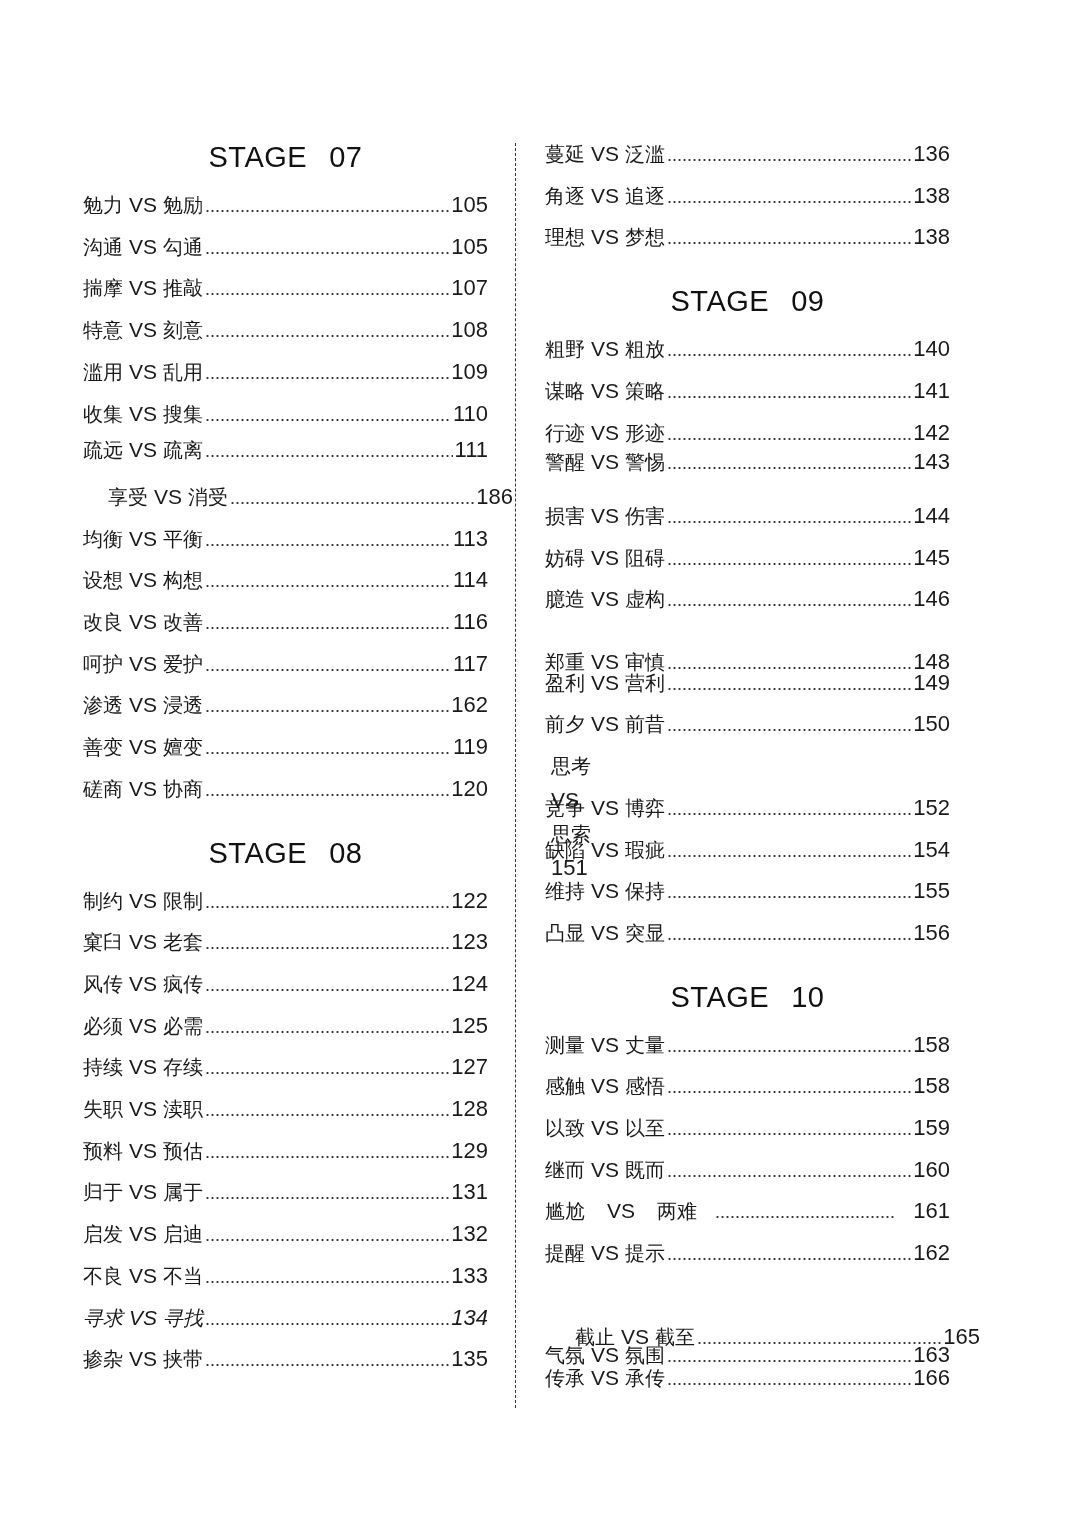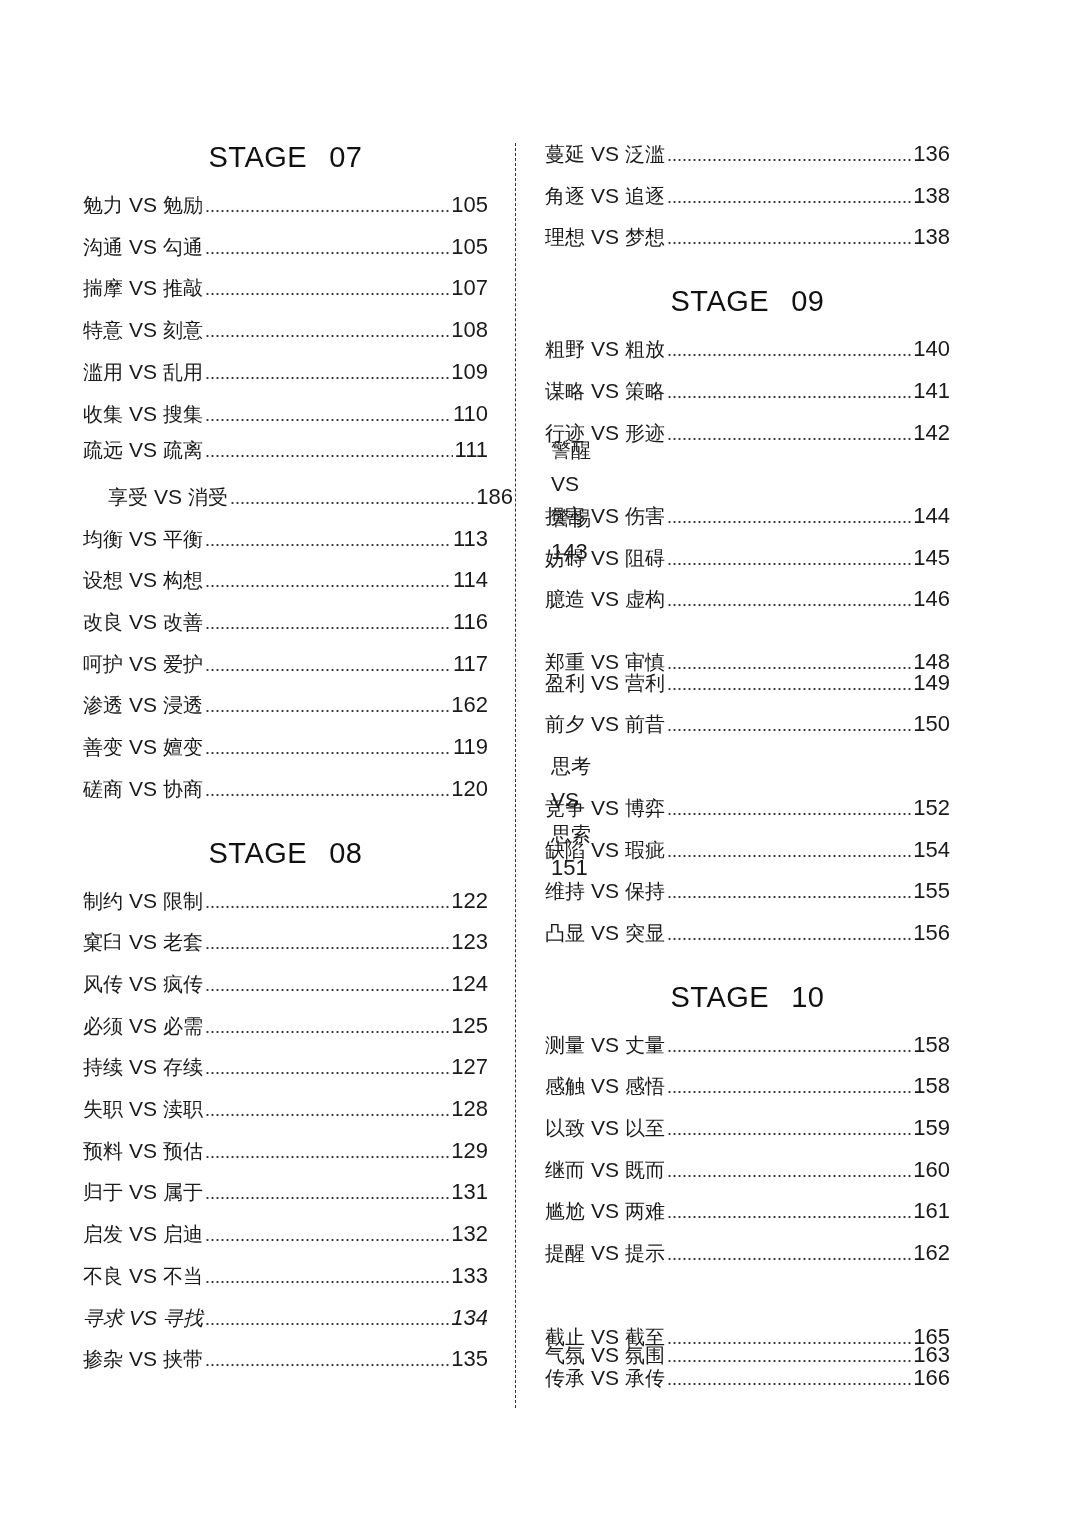--- a/index.html
+++ b/index.html
@@ -275,21 +275,21 @@
     <span class="leader"></span>
     <span class="page">141</span>
   </div>
     <div class="entry" style="top: 415.5px;">
     <span class="title">行迹</span>
     <span class="vs">VS</span>
     <span class="title">形迹</span>
     <span class="leader"></span>
     <span class="page">142</span>
   </div>
-    <div class="entry" style="top: 433px; flex-direction: column;">
+    <div class="entry" style="top: 445px;">
     <span class="title">警醒</span>
     <span class="vs">VS</span>
     <span class="title">警惕</span>
     <span class="leader"></span>
     <span class="page">143</span>
   </div>
     <div class="entry" style="top: 498.9px;">
     <span class="title">损害</span>
     <span class="vs">VS</span>
     <span class="title">伤害</span>
@@ -390,42 +390,42 @@
     <span class="leader"></span>
     <span class="page">159</span>
   </div>
     <div class="entry" style="top: 1152.7px;">
     <span class="title">继而</span>
     <span class="vs">VS</span>
     <span class="title">既而</span>
     <span class="leader"></span>
     <span class="page">160</span>
   </div>
-    <div class="entry" style="top: 1194.4px;">
+    <div class="entry" style="top: 1194.4px; gap: 16px;">
     <span class="title">尴尬</span>
     <span class="vs">VS</span>
     <span class="title">两难</span>
     <span class="leader"></span>
     <span class="page">161</span>
   </div>
     <div class="entry" style="top: 1236.1px;">
     <span class="title">提醒</span>
     <span class="vs">VS</span>
     <span class="title">提示</span>
     <span class="leader"></span>
     <span class="page">162</span>
   </div>
     <div class="entry" style="top: 1294px; margin-top: 44px;">
     <span class="title">气氛</span>
     <span class="vs">VS</span>
     <span class="title">氛围</span>
     <span class="leader"></span>
     <span class="page">163</span>
   </div>
-    <div class="entry" style="top: 1319.5px;">
+    <div class="entry" style="top: 1319.5px; margin-left: 30px;">
     <span class="title">截止</span>
     <span class="vs">VS</span>
     <span class="title">截至</span>
     <span class="leader"></span>
     <span class="page">165</span>
   </div>
     <div class="entry" style="top: 1361.2px;">
     <span class="title">传承</span>
     <span class="vs">VS</span>
     <span class="title">承传</span>

